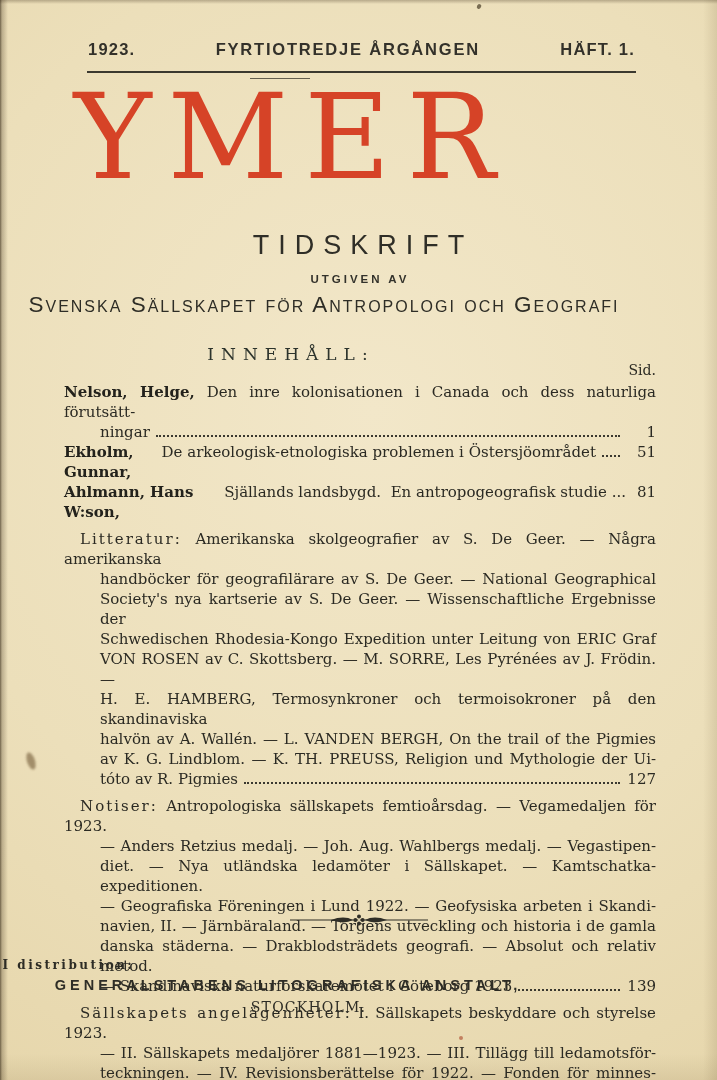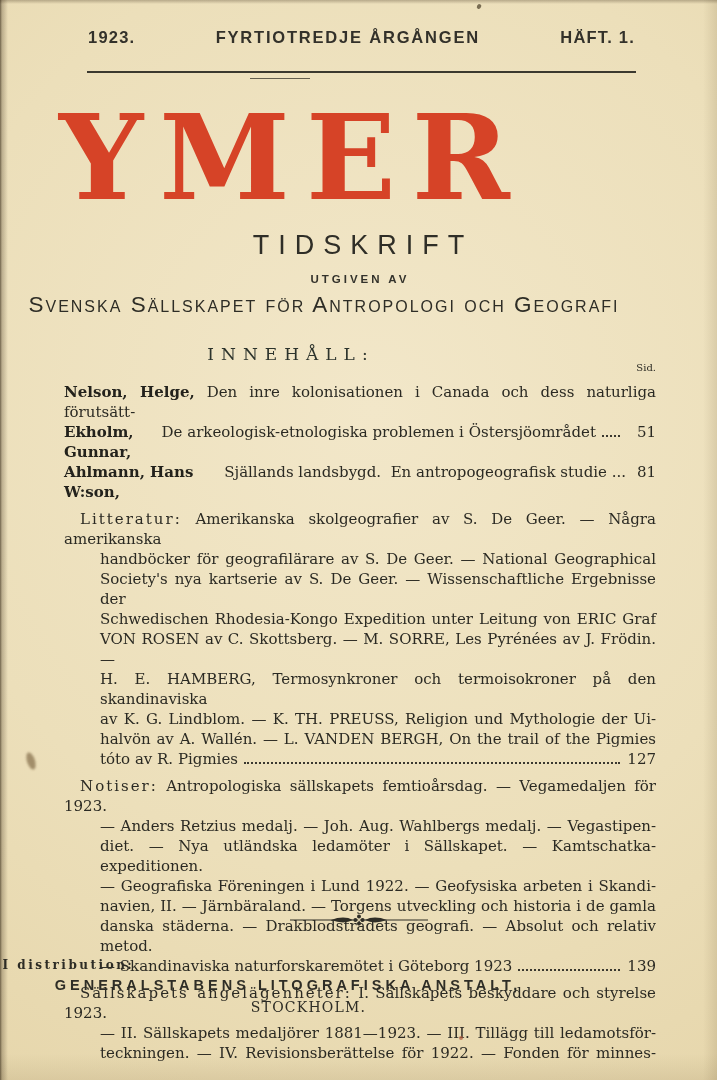--- a/index.html
+++ b/index.html
@@ -8,40 +8,40 @@
     position:relative;width:717px;height:1080px;
     font-family:"DejaVu Serif",serif;color:#2b2a23;
     background:
       linear-gradient(90deg, rgba(45,33,15,.65) 0px, rgba(60,45,25,.28) 2px, rgba(60,45,25,0) 8px),
       linear-gradient(180deg, rgba(60,45,25,.30) 0px, rgba(60,45,25,0) 4px),
       linear-gradient(270deg, rgba(100,80,45,.14) 0px, rgba(100,80,45,0) 14px),
       linear-gradient(0deg, rgba(120,100,60,.12) 0px, rgba(120,100,60,0) 26px),
       radial-gradient(ellipse 130% 90% at 52% 38%, #f2e7c9 0%, #ecdfba 48%, #e6d6ab 82%, #dfcd9e 100%);
   }
   
-  .header-row{position:absolute;left:88px;top:28px;width:547px;display:flex;align-items:baseline;
+  .header-row{position:absolute;left:88px;top:40px;width:547px;display:flex;align-items:baseline;
     font-family:"Liberation Sans",sans-serif;font-weight:700;font-size:16.5px;letter-spacing:1.2px;color:#33312a;}
   .header-row .vol{flex:1;text-align:center;letter-spacing:1.8px;}
   .rule-main{position:absolute;left:87px;top:71px;width:549px;height:2px;background:#3b392f;}
   .rule-secondary{position:absolute;left:250px;top:78px;width:60px;height:1px;background:#4a473b;opacity:.85;}
   
   .title{position:absolute;left:0;top:76px;width:569px;text-align:center;
-    font-family:"DejaVu Serif",serif;font-weight:700;font-size:118px;line-height:1.05;
-    letter-spacing:16px;text-indent:16px;margin-top:20px;}
+    font-family:"DejaVu Serif",serif;font-weight:400;font-size:118px;line-height:1.05;
+    letter-spacing:16px;text-indent:16px;}
   .subtitle{position:absolute;left:0;top:230px;width:717px;text-align:center;
     font-family:"Liberation Sans",sans-serif;font-weight:400;font-size:27px;letter-spacing:9px;text-indent:9px;color:#2f2e27;}
   .utgiven{position:absolute;left:0;top:273px;width:717px;text-align:center;
     font-family:"Liberation Sans",sans-serif;font-weight:700;font-size:11.5px;letter-spacing:3px;text-indent:3px;color:#33322b;}
   .society{position:absolute;left:0;top:292px;width:648px;text-align:center;
     font-family:"Liberation Sans",sans-serif;font-weight:400;font-size:22.5px;letter-spacing:2px;
     font-variant:small-caps;color:#2e2d26;}
   
   .toc-heading{position:absolute;left:0;top:344px;width:575px;text-align:center;
     font-size:17px;letter-spacing:7px;text-indent:7px;color:#2c332c;}
-  .sid{position:absolute;right:61px;top:362px;font-size:10px;color:#2b2a23;}
+  .sid{position:absolute;right:61px;top:362px;font-size:14px;color:#2b2a23;}
   .toc{position:absolute;left:64px;top:382px;width:592px;font-size:15px;line-height:20px;}
   .toc-entry.gap{margin-top:7px;}
   .toc-line{text-align:justify;text-align-last:justify;}
   .toc-line.indent{padding-left:36px;}
   .toc-line.has-page{display:flex;align-items:baseline;text-align:left;text-align-last:auto;}
   .toc-line.has-page .txt{white-space:pre;}
   .author{font-weight:700;color:#23221c;}
   .section{letter-spacing:2px;margin-left:16px;}
   .leader{flex:1;min-width:18px;border-bottom:2px dotted #3a382f;margin:0 6px 3px 6px;}
   .spacer{flex:1;}
@@ -76,20 +76,25 @@
   <div class="subtitle">TIDSKRIFT</div>
   <div class="utgiven">UTGIVEN AV</div>
   <div class="society">Svenska Sällskapet för Antropologi och Geografi</div>
 
   <div class="toc-heading">INNEHÅLL:</div>
   <div class="sid">Sid.</div>
 
   <div class="toc">
       <div class="toc-entry">
         <div class="toc-line"><span class="author">Nelson, Helge,</span><span class="txt"> Den inre kolonisationen i Canada och dess naturliga förutsätt-</span></div>
+        <div class="toc-line indent has-page">
+          <span class="txt">ningar</span>
+          <span class="leader"></span>
+          <span class="pagenum">1</span>
+        </div>
       </div>
       <div class="toc-entry">
         <div class="toc-line has-page">
           <span class="author">Ekholm, Gunnar,</span>
           <span class="txt"> De arkeologisk-etnologiska problemen i Östersjöområdet</span>
           <span class="leader"></span>
           <span class="pagenum">51</span>
         </div>
       </div>
       <div class="toc-entry">
@@ -100,22 +105,22 @@
           <span class="pagenum">81</span>
         </div>
       </div>
       <div class="toc-entry gap">
         <div class="toc-line"><span class="section">Litteratur:</span><span class="txt"> Amerikanska skolgeografier av S. De Geer. — Några amerikanska</span></div>
         <div class="toc-line indent"><span class="txt">handböcker för geografilärare av S. De Geer. — National Geographical</span></div>
         <div class="toc-line indent"><span class="txt">Society's nya kartserie av S. De Geer. — Wissenschaftliche Ergebnisse der</span></div>
         <div class="toc-line indent"><span class="txt">Schwedischen Rhodesia-Kongo Expedition unter Leitung von ERIC Graf</span></div>
         <div class="toc-line indent"><span class="txt">VON ROSEN av C. Skottsberg. — M. SORRE, Les Pyrénées av J. Frödin. —</span></div>
         <div class="toc-line indent"><span class="txt">H. E. HAMBERG, Termosynkroner och termoisokroner på den skandinaviska</span></div>
+        <div class="toc-line indent"><span class="txt">halvön av A. Wallén. — L. VANDEN BERGH, On the trail of the Pigmies</span></div>
         <div class="toc-line indent"><span class="txt">av K. G. Lindblom. — K. TH. PREUSS, Religion und Mythologie der Ui-</span></div>
-        <div class="toc-line indent"><span class="txt">halvön av A. Wallén. — L. VANDEN BERGH, On the trail of the Pigmies</span></div>
         <div class="toc-line indent has-page">
           <span class="txt">tóto av R. Pigmies</span>
           <span class="leader"></span>
           <span class="pagenum">127</span>
         </div>
       </div>
       <div class="toc-entry gap">
         <div class="toc-line"><span class="section">Notiser:</span><span class="txt"> Antropologiska sällskapets femtioårsdag. — Vegamedaljen för 1923.</span></div>
         <div class="toc-line indent"><span class="txt">— Anders Retzius medalj. — Joh. Aug. Wahlbergs medalj. — Vegastipen-</span></div>
         <div class="toc-line indent"><span class="txt">diet. — Nya utländska ledamöter i Sällskapet. — Kamtschatka-expeditionen.</span></div>

